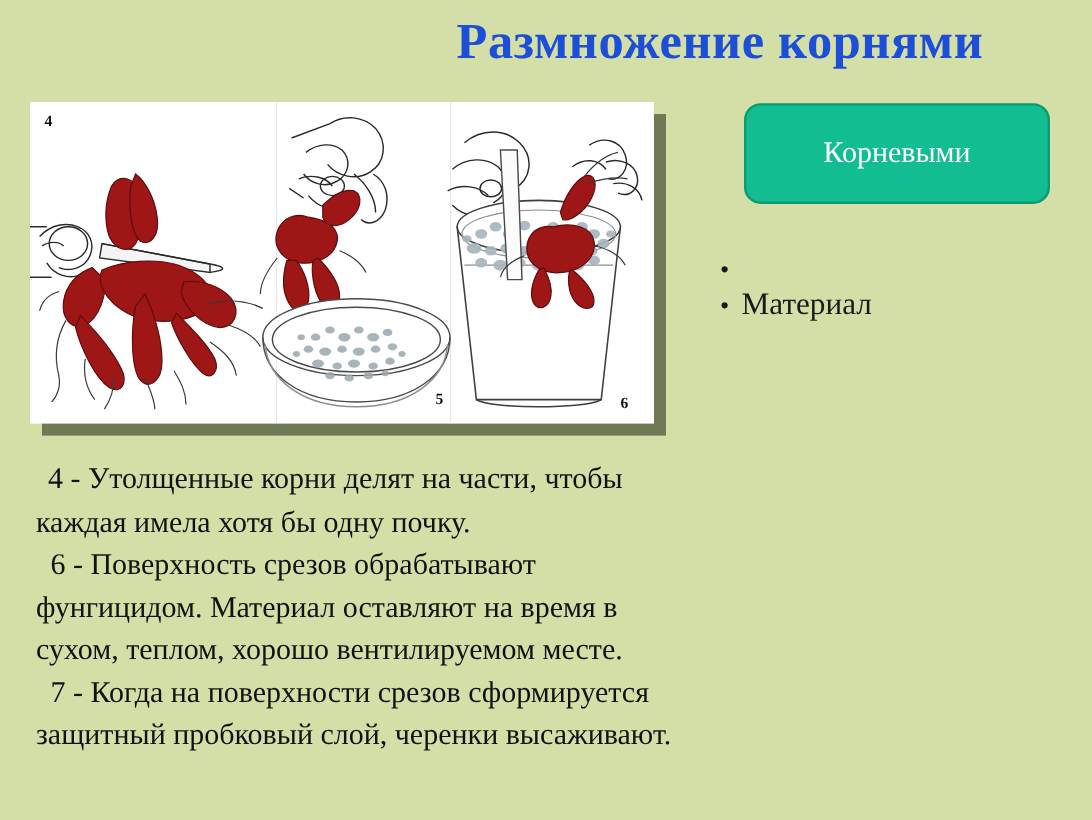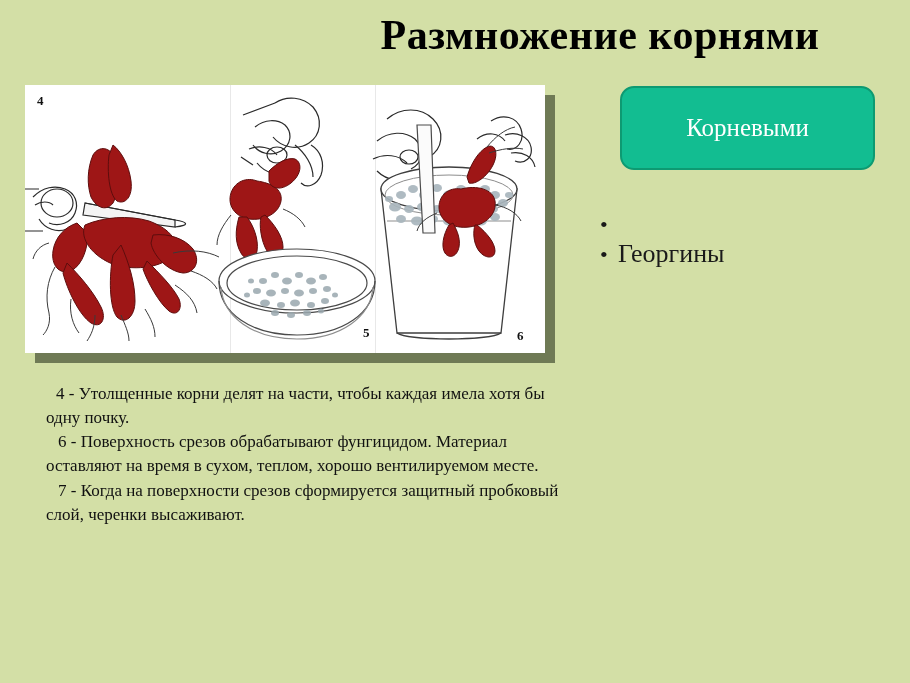--- a/index.html
+++ b/index.html
@@ -15,21 +15,21 @@
     position: relative;
   }
 
   
   .slide-title {
     position: absolute;
     left: 300px;
     top: 12px;
     width: 600px;
     text-align: center;
-    color: #000000;
+    color: #1d4ed8;
     font-family: "Liberation Serif", "DejaVu Serif", serif;
     font-weight: bold;
     font-size: 42px;
     letter-spacing: 0.5px;
     line-height: 1.1;
     white-space: nowrap;
   }
 
   
   .figure-wrap {
@@ -120,24 +120,24 @@
     width: 18px;
     flex: 0 0 18px;
     font-size: 22px;
     line-height: 1;
     color: #1a1a1a;
   }
 
   
   .body-text {
     position: absolute;
-    left: 46px;
+    left: 30px;
     top: 382px;
     width: 530px;
-    font-size: 17px;
+    font-size: 25px;
     line-height: 1.42;
     color: #111111;
   }
   .body-text p {
     margin: 0;
     text-indent: 12px;
   }
   .body-text p.first { text-indent: 10px; }
 </style>
 </head>
@@ -333,21 +333,21 @@
 <div class="callout-box">
   <span>Корневыми</span>
 </div>
 
 <ul class="bullets">
   <li>
     <span class="dot">•</span>
   </li>
   <li>
     <span class="dot">•</span>
-    <span>Георгины</span>
+    <span>Материал</span>
   </li>
 </ul>
 
 <div class="body-text">
   <p class="first">4 - Утолщенные корни делят на части, чтобы каждая имела хотя бы одну почку.</p>
   <p>6 - Поверхность срезов обрабатывают фунгицидом. Материал оставляют на время в сухом, теплом, хорошо вентилируемом месте.</p>
   <p>7 - Когда на поверхности срезов сформируется защитный пробковый слой, черенки высаживают.</p>
 </div>
 
 </body></html>

